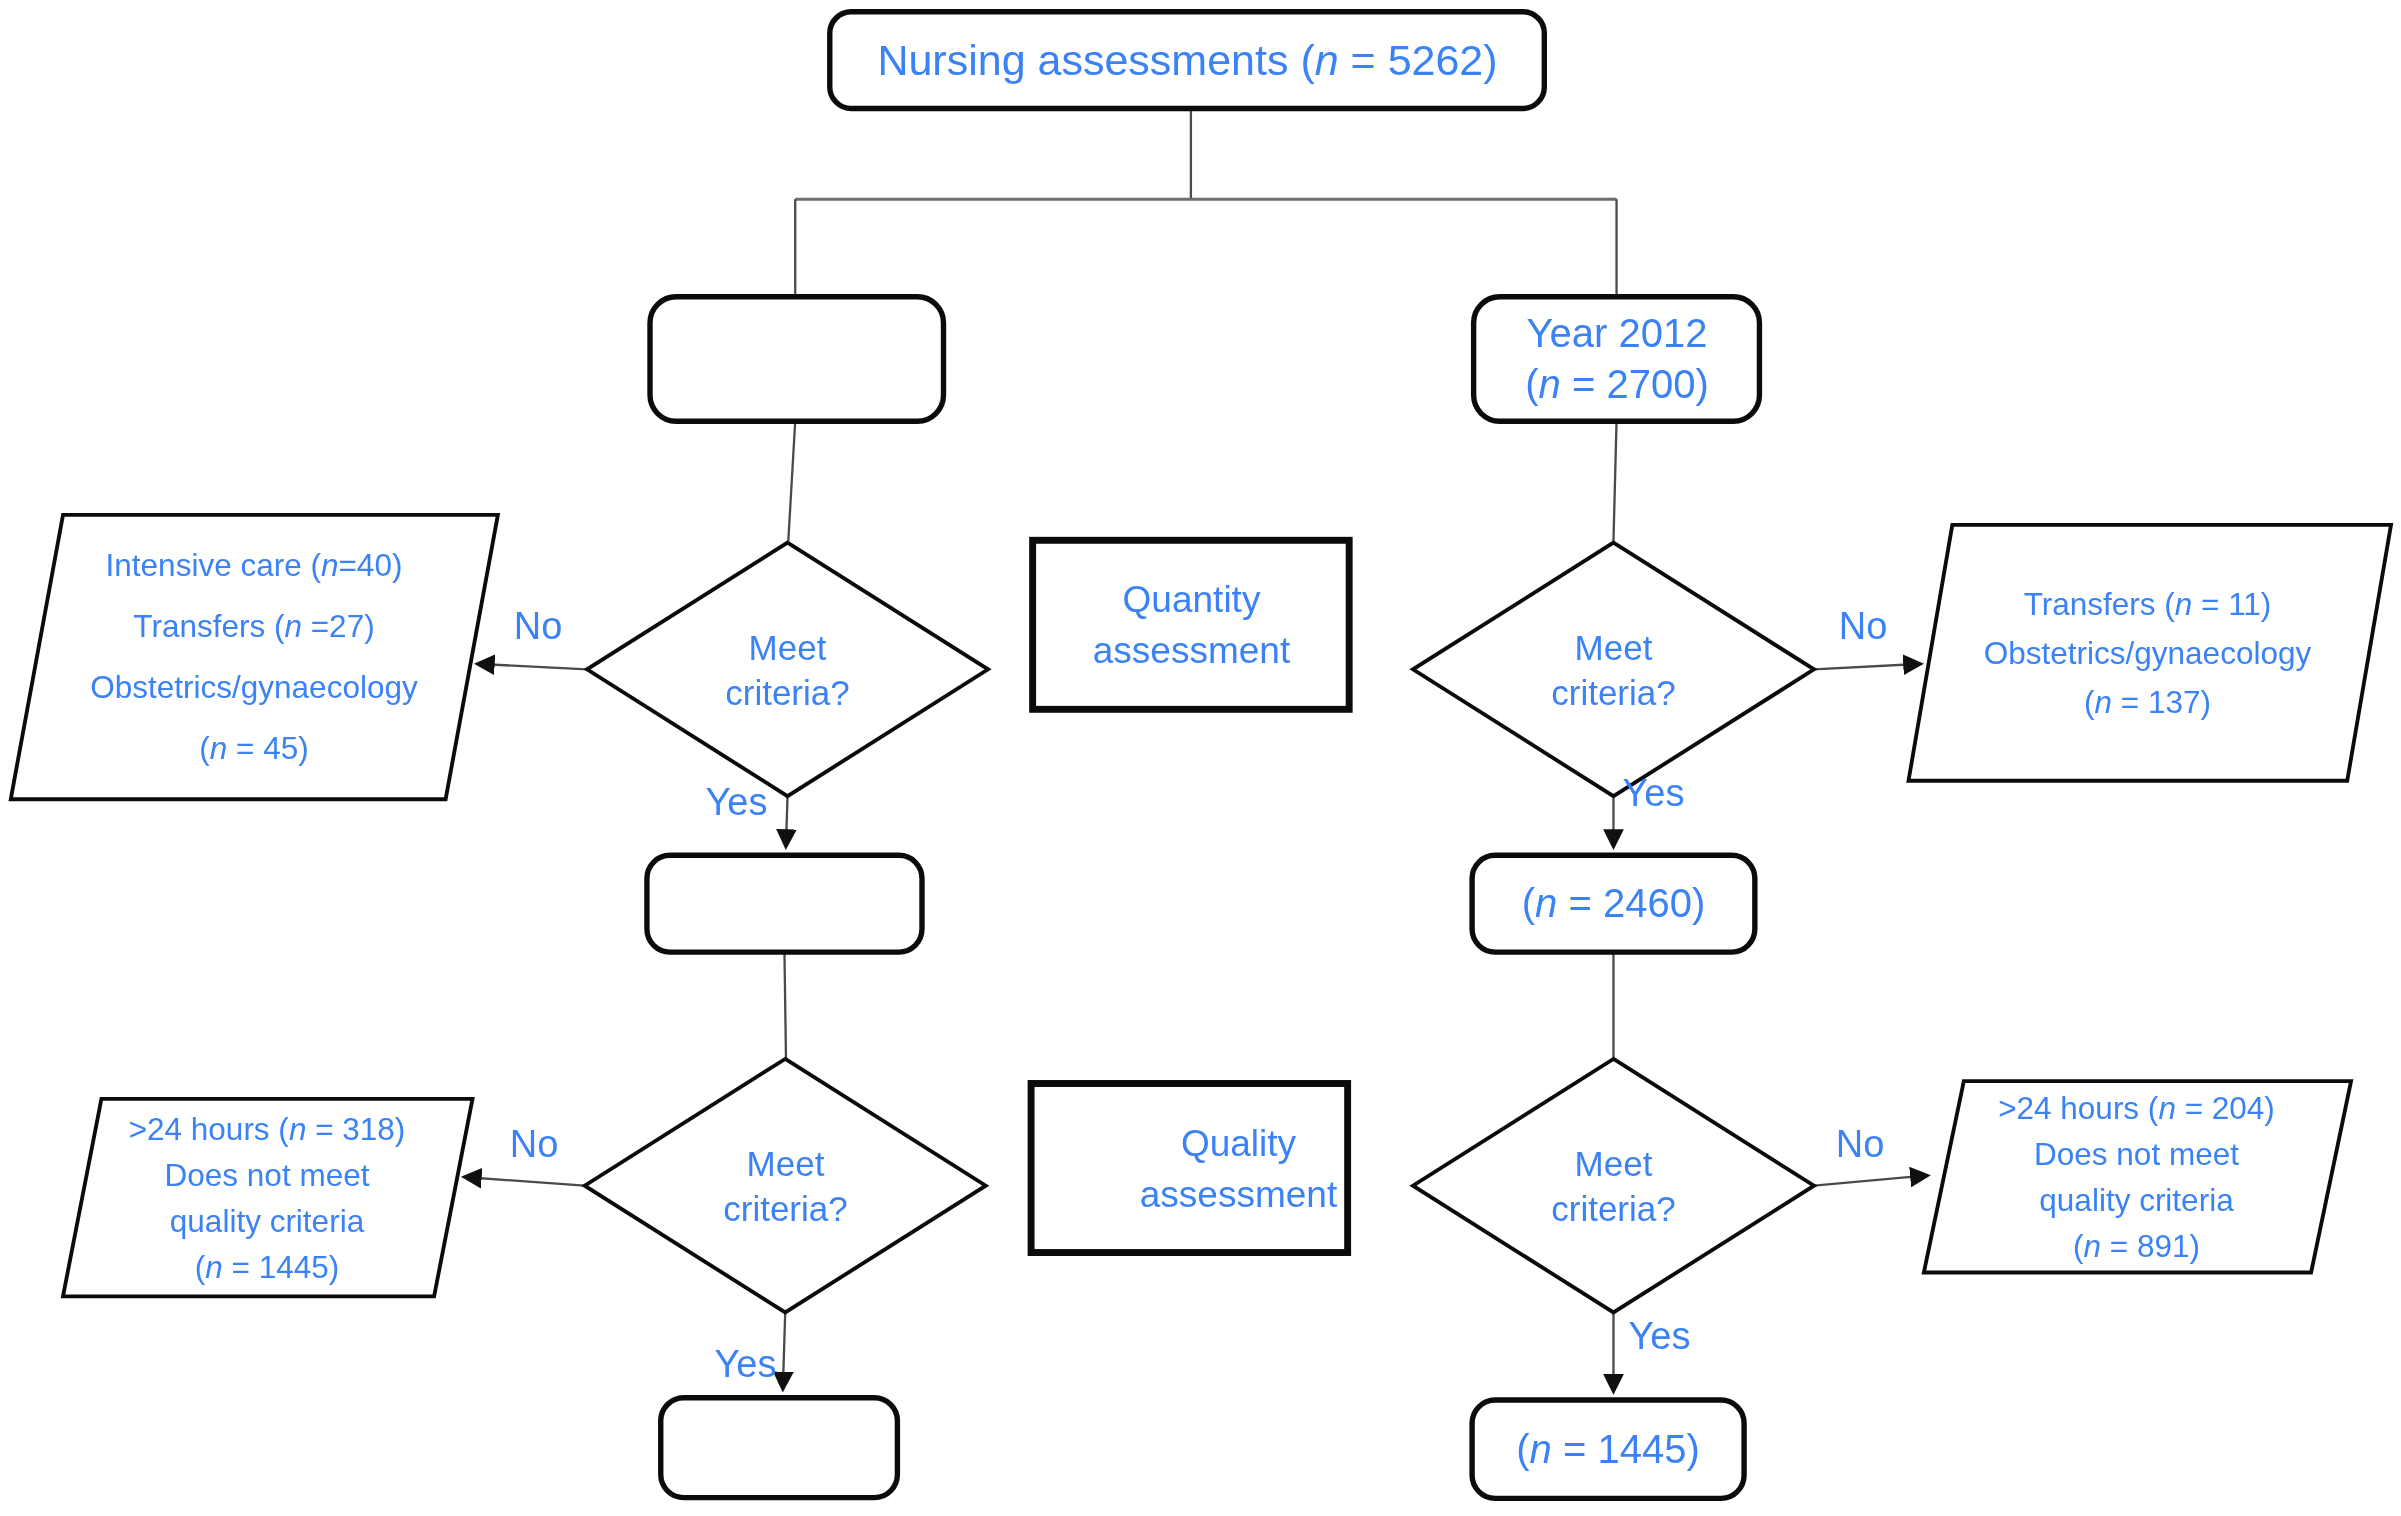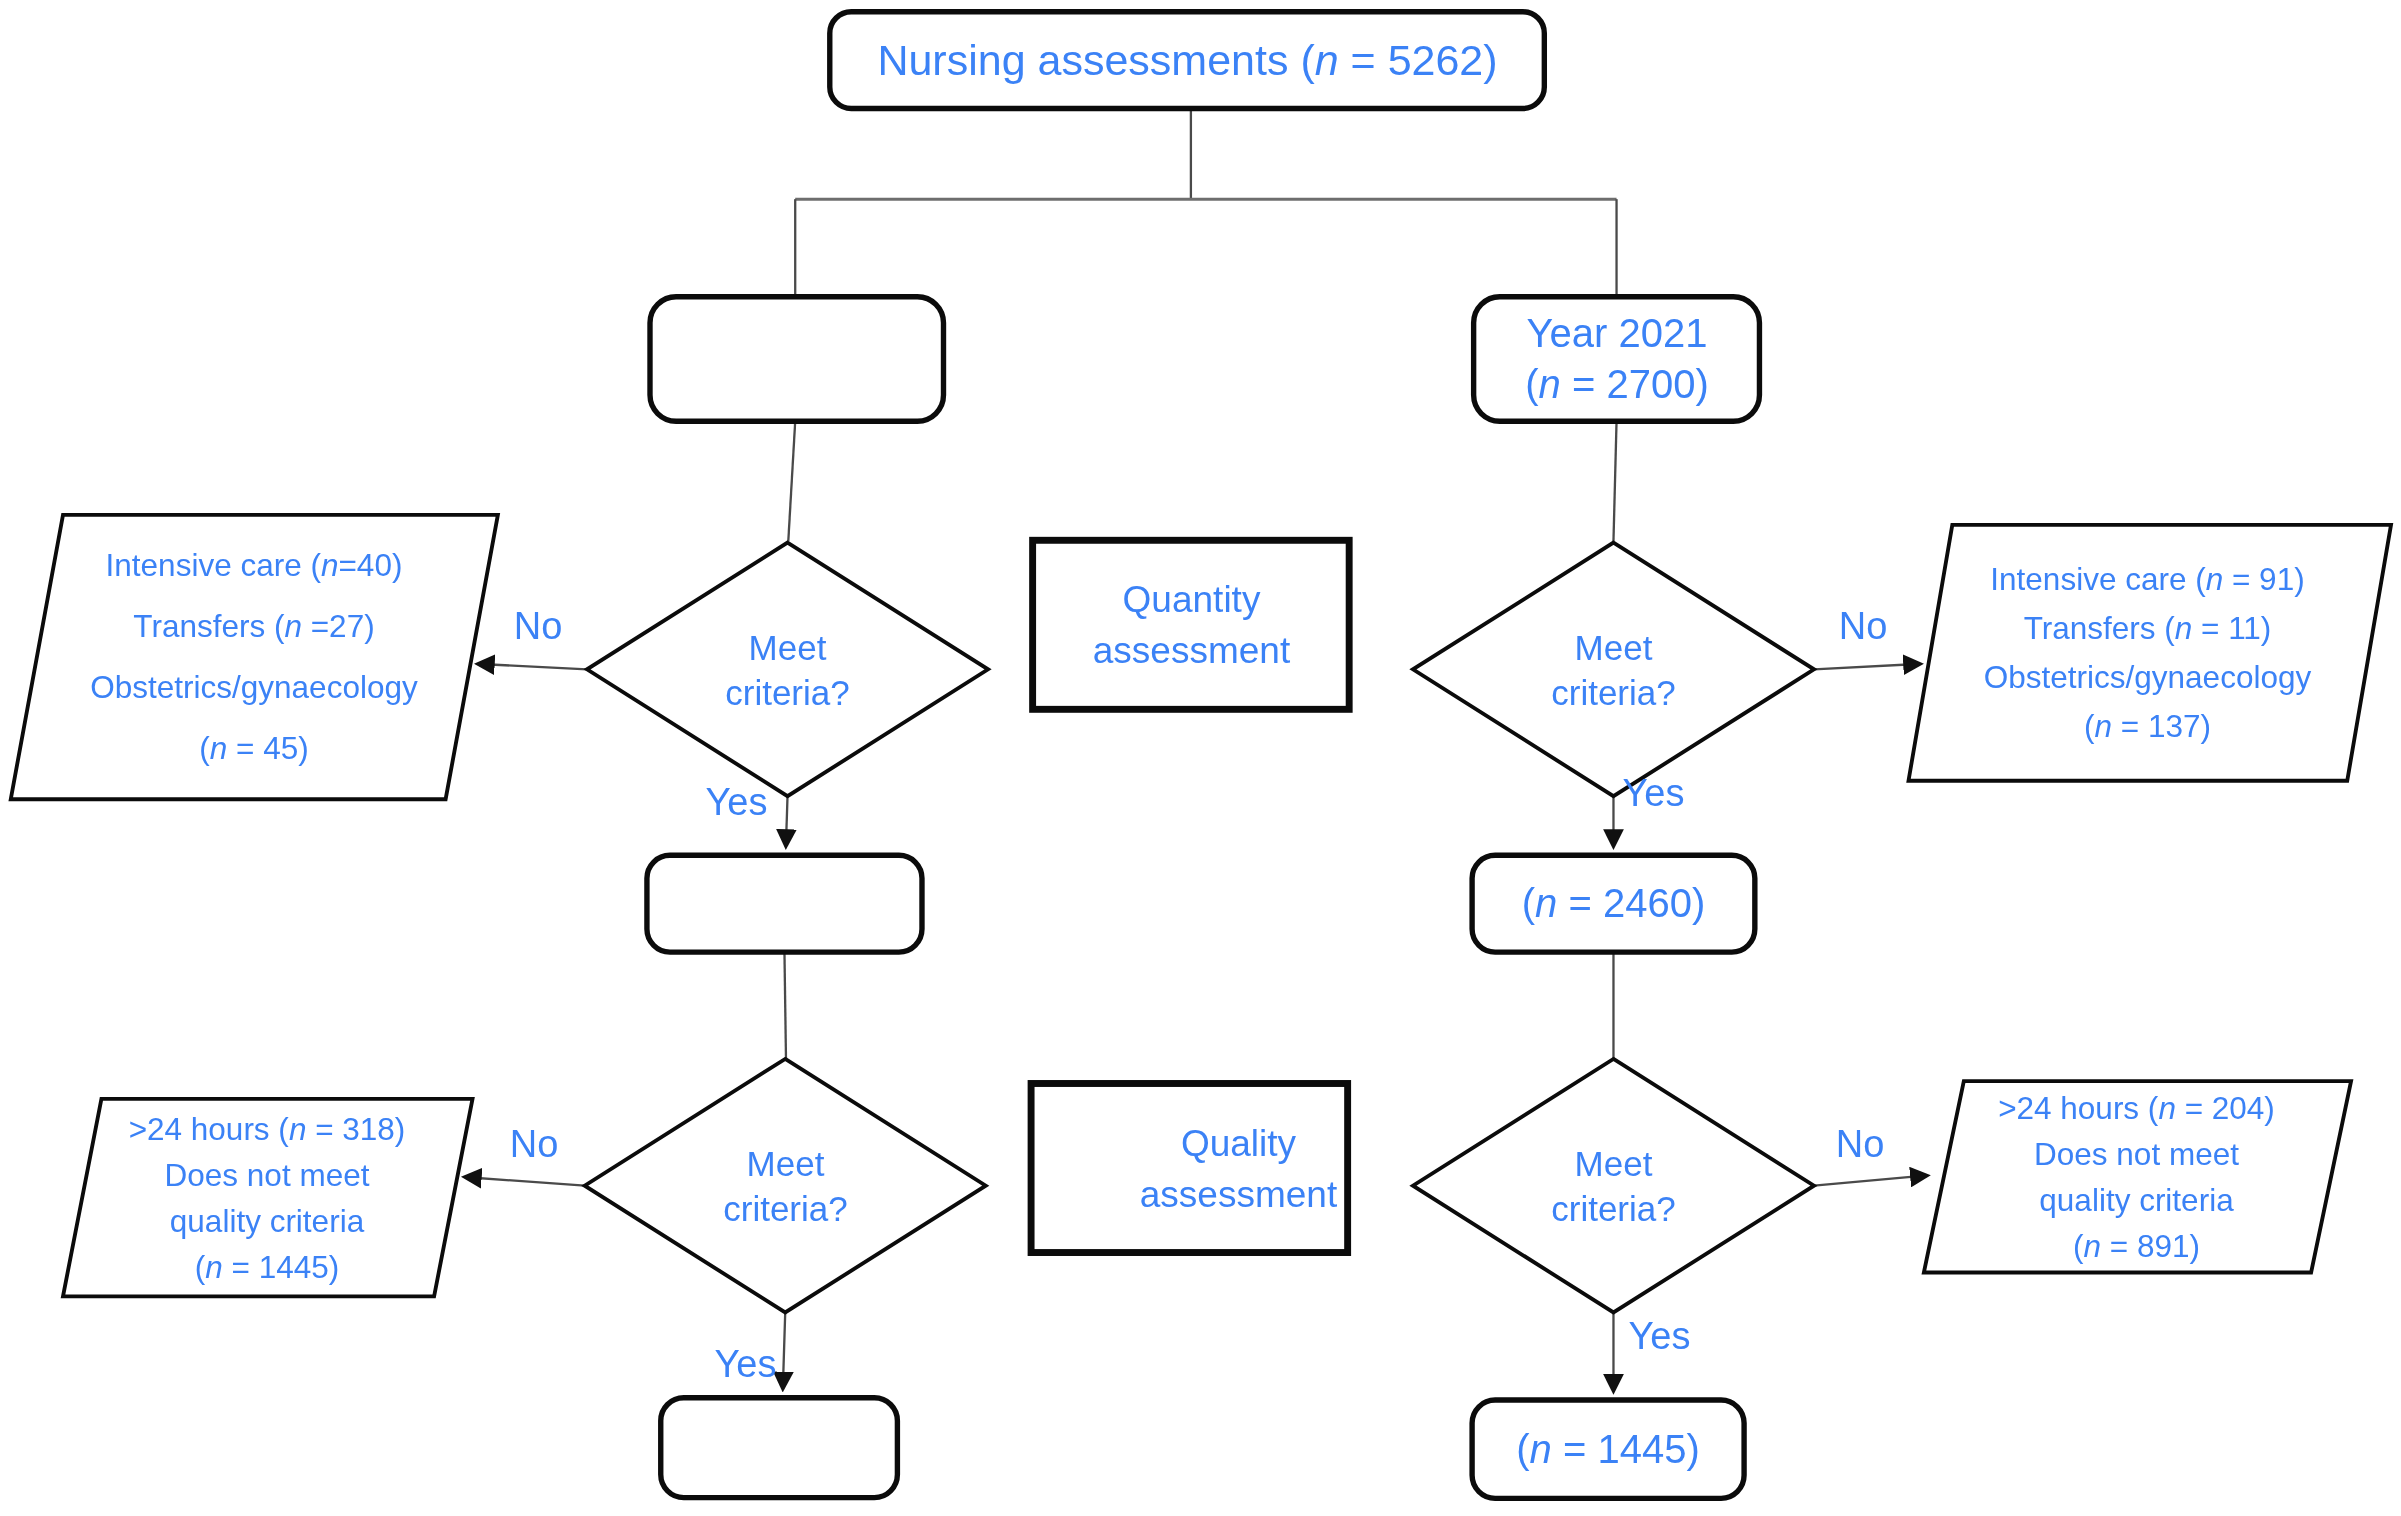--- a/index.html
+++ b/index.html
@@ -78,21 +78,21 @@
       <rect x="1916" y="1822" width="354" height="128" rx="30" stroke-width="7"></rect>
     </g>
   </svg>
 
   <div class="txt" style="left:830px;top:11.5px;width:715px;height:97px;font-size:43px;">
     <span>Nursing assessments (<i>n</i> = 5262)</span>
   </div>
 
 
   <div class="txt" style="left:1474px;top:297px;width:286px;height:124px;font-size:40px;line-height:51px;">
-    <span>Year 2021</span>
+    <span>Year 2012</span>
     <span>(<i>n</i> = 2700)</span>
   </div>
 
   <div class="txt" style="left:587px;top:543px;width:401px;height:254px;font-size:35px;line-height:45px;">
     <span>Meet</span>
     <span>criteria?</span>
   </div>
 
   <div class="txt" style="left:1413px;top:543px;width:401px;height:254px;font-size:35px;line-height:45px;">
     <span>Meet</span>
@@ -110,21 +110,20 @@
   </div>
 
   <div class="txt" style="left:31px;top:515px;width:446px;height:284px;font-size:31.5px;line-height:49px;gap:12px;">
     <span>Intensive care (<i>n</i>=40)</span>
     <span>Transfers (<i>n</i> =27)</span>
     <span>Obstetrics/gynaecology</span>
     <span>(<i>n</i> = 45)</span>
   </div>
 
   <div class="txt" style="left:1921px;top:525px;width:453px;height:256px;font-size:31.5px;line-height:49px;">
-    <span>Intensive care (<i>n</i> = 91)</span>
     <span>Transfers (<i>n</i> = 11)</span>
     <span>Obstetrics/gynaecology</span>
     <span>(<i>n</i> = 137)</span>
   </div>
 
   <div class="txt" style="left:69px;top:1099px;width:396px;height:197px;font-size:31.5px;line-height:46px;">
     <span>&gt;24 hours (<i>n</i> = 318)</span>
     <span>Does not meet</span>
     <span>quality criteria</span>
     <span>(<i>n</i> = 1445)</span>

